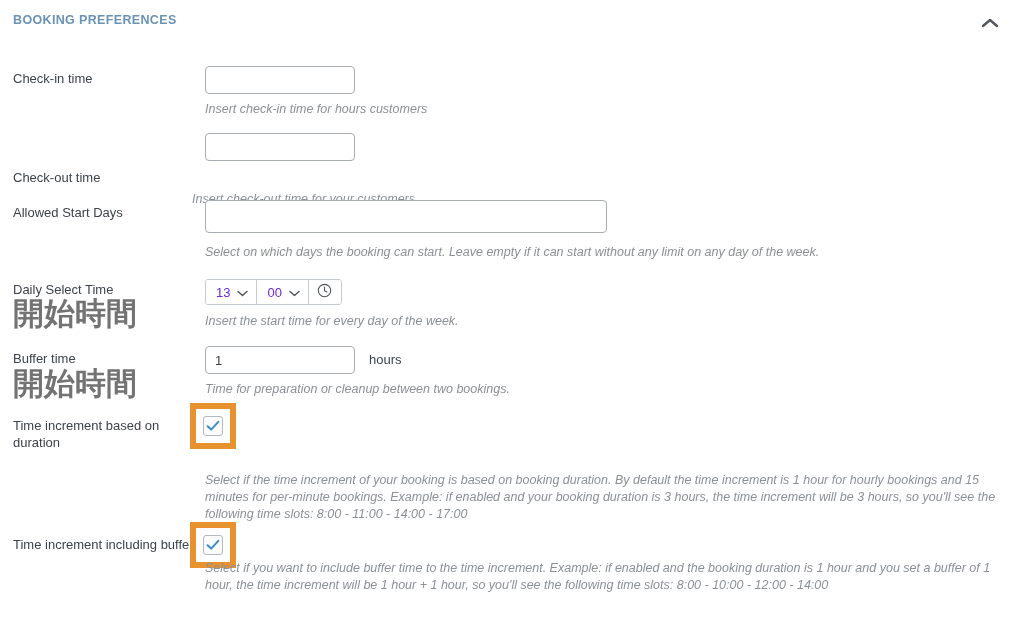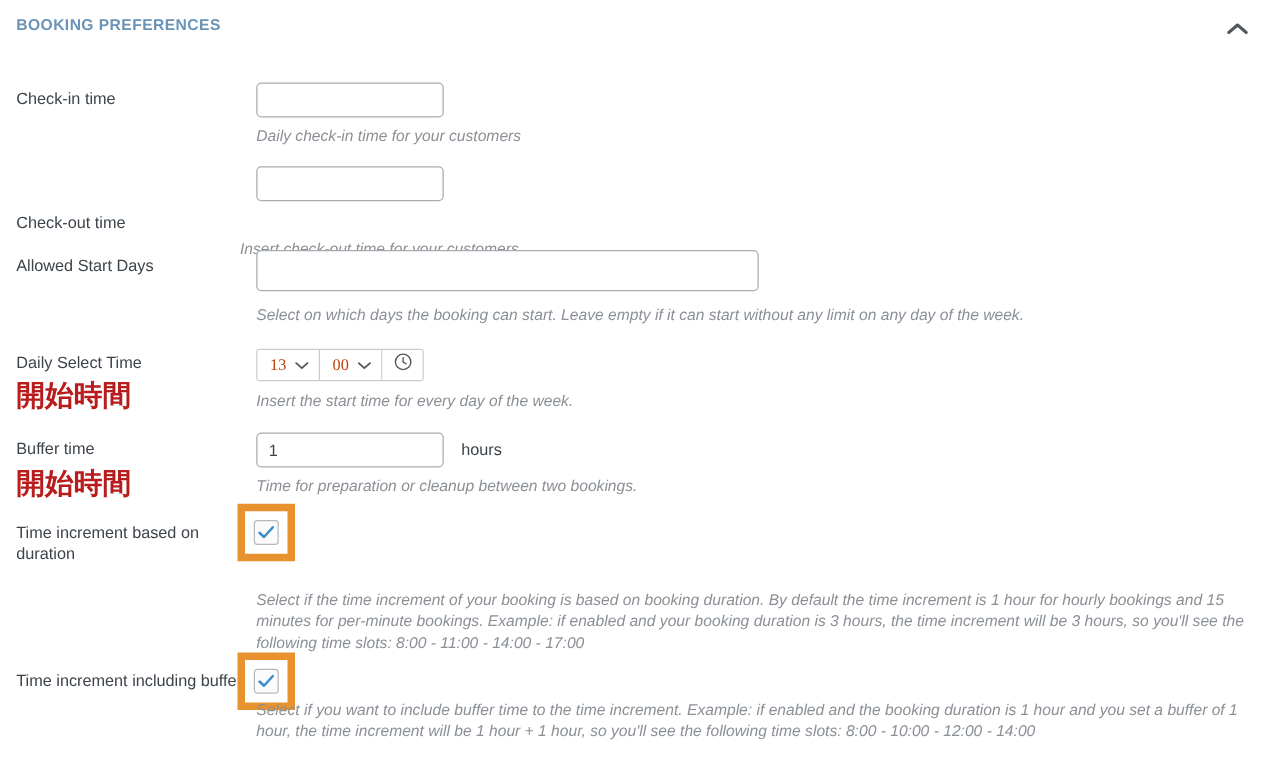--- a/index.html
+++ b/index.html
@@ -53,25 +53,26 @@
     position: absolute;
     font-size: 13px;
     line-height: 17px;
     color: #3c434a;
     white-space: nowrap;
   }
   .field-label.wrap { white-space: normal; width: 180px; }
 
   .jp-label {
     position: absolute;
-    font-size: 23px;
+    font-size: 31px;
     line-height: 26px;
     font-weight: bold;
-    color: #b91c1c;
-    white-space: nowrap;
+    color: #737373;
+    white-space: nowrap;
+    font-family: Liberation Mono, monospace;
   }
 
   .text-input {
     position: absolute;
     height: 28px;
     border: 1px solid #a8adb3;
     border-radius: 4px;
     background: #ffffff;
     font-family: "Liberation Sans", sans-serif;
     font-size: 13px;
@@ -106,25 +107,24 @@
     height: 26px;
     overflow: hidden;
   }
   .time-select {
     display: flex;
     align-items: center;
     gap: 7px;
     padding: 0 8px 0 10px;
     border-right: 1px solid #c6cbd0;
     font-size: 13px;
-    color: #c2410c;
+    color: #6d28d9;
     cursor: pointer;
     background: #fff;
     height: 100%;
-    font-family: Liberation Serif, serif;
   }
   .time-select .caret { display: block; }
   .clock-btn {
     display: flex;
     align-items: center;
     justify-content: center;
     width: 32px;
     height: 100%;
     background: #fff;
     cursor: pointer;
@@ -163,21 +163,21 @@
     <span>
       <svg width="18" height="12" viewBox="0 0 18 12" fill="none">
         <path d="M2 9 L9 3 L16 9" stroke="#50575e" stroke-width="2.4" stroke-linecap="round" stroke-linejoin="round"></path>
       </svg>
     </span>
   </div>
 </div>
 
 <div class="field-label" style="left:13px; top:70px;">Check-in time</div>
 <input class="text-input" style="left: 205px; top: 66px; width: 150px;" value="">
-<div class="helper-text" style="left:205px; top:101px;">Daily check-in time for your customers</div>
+<div class="helper-text" style="left:205px; top:101px;">Insert check-in time for hours customers</div>
 
 <div class="field-label" style="left:13px; top:137px;margin-top:32px;">Check-out time</div>
 <input class="text-input" style="left: 205px; top: 133px; width: 150px;" value="">
 <div class="helper-text" style="left:192px; top:168px;margin-top:23px;">Insert check-out time for your customers</div>
 
 <div class="field-label" style="left:13px; top:204px;">Allowed Start Days</div>
 <input class="text-input" style="left: 205px; top: 200px; width: 402px; height: 33px;" value="">
 <div class="helper-text" style="left:205px; top:244px;">Select on which days the booking can start. Leave empty if it can start without any limit on any day of the week.</div>
 
 <div class="field-label" style="left:13px; top:281px;">Daily Select Time</div>

